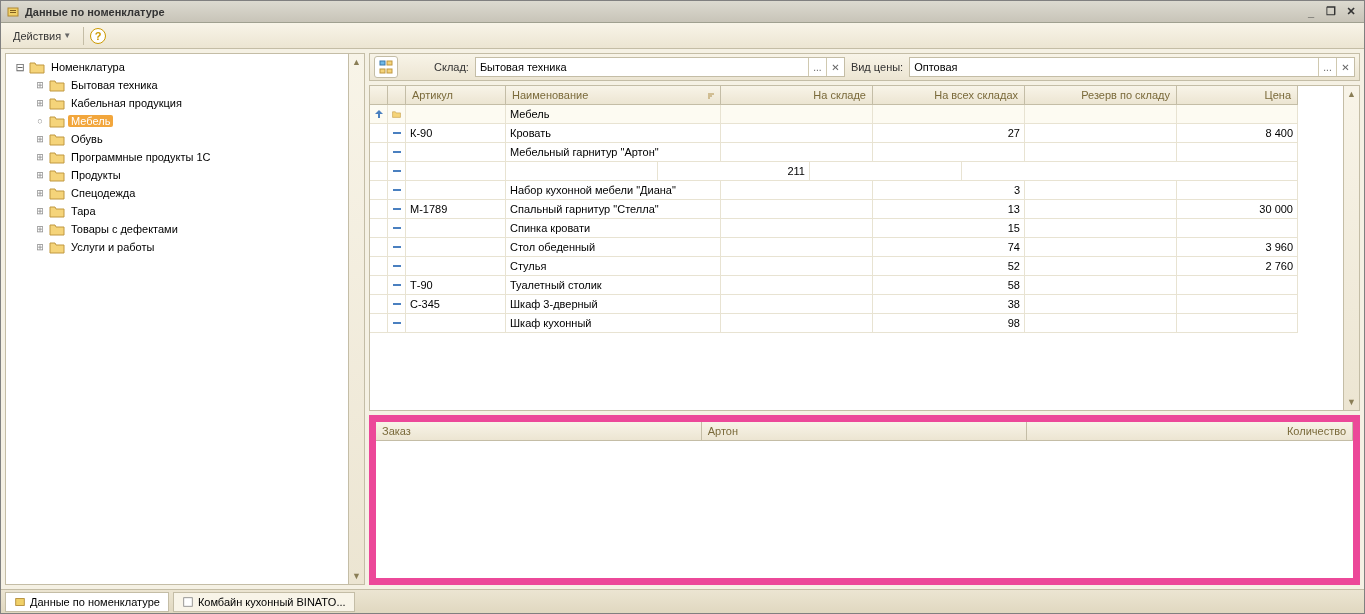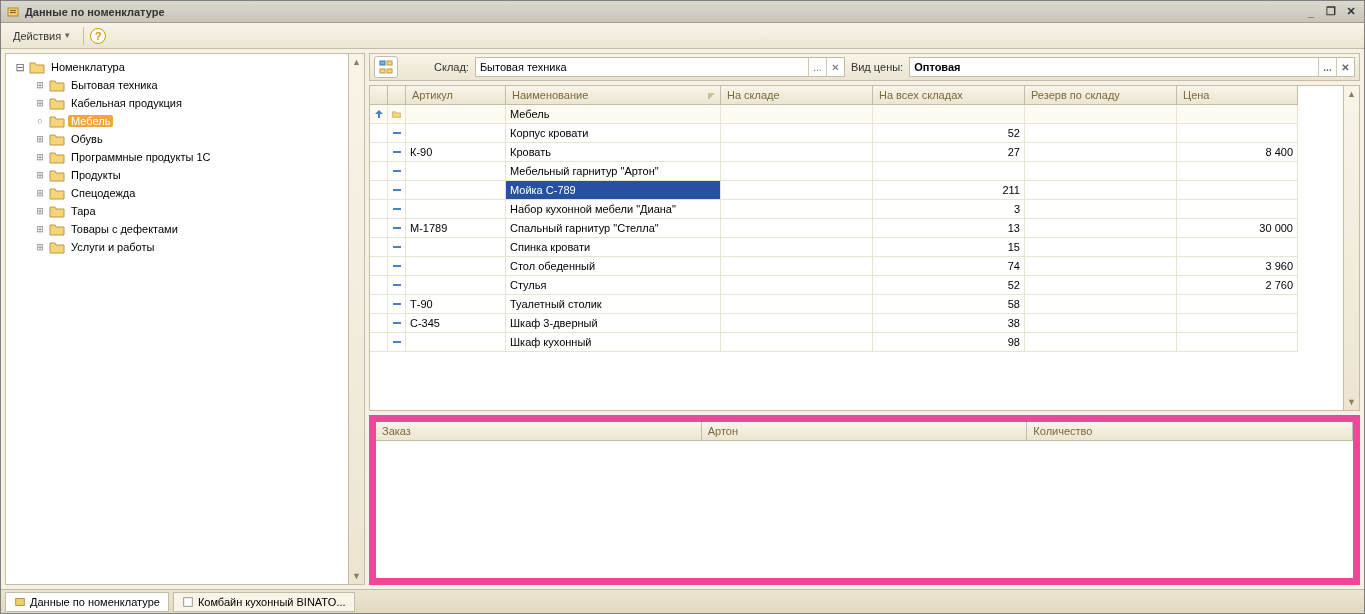--- a/index.html
+++ b/index.html
@@ -24,21 +24,21 @@
 .tree-node.selected .label { background: #f2a63c; color: #fff; border-radius: 2px; }
 .content { flex: 1; display: flex; flex-direction: column; margin: 4px 4px 4px 0; gap: 4px; overflow: hidden; }
 .filterbar { height: 28px; background: linear-gradient(#f8f4e8, #ece5d2); border: 1px solid #c4bda6; display: flex; align-items: center; padding: 12px 4px; gap: 6px; }
 .filterbar .iconbtn { width: 24px; height: 22px; display: flex; align-items: center; justify-content: center; border: 1px solid #c4bda6; border-radius: 3px; background: #fff; cursor: pointer; }
 .filterbar label { color: #333; }
 .filterbar .field { display: flex; align-items: center; border: 1px solid #c4bda6; background: #fff; height: 20px; }
 .filterbar .field .val { flex: 1; padding: 0 4px; }
 .filterbar .field .fb { width: 18px; height: 18px; display: flex; align-items: center; justify-content: center; cursor: pointer; border-left: 1px solid #d0c9b0; color: #666; font-size: 10px; }
 .grid-wrap { flex: 1; border: 1px solid #c4bda6; background: #fff; display: flex; flex-direction: column; overflow: hidden; position: relative; }
 .grid-head { display: flex; background: linear-gradient(#f8f4e8, #ece5d2); border-bottom: 1px solid #c4bda6; }
-.grid-head .gh { border-right: 1px solid #c4bda6; padding: 3px 6px; color: #7a6a3a; text-align: left; position: relative; font-weight: normal; }
+.grid-head .gh { border-right: 1px solid #c4bda6; padding: 3px 6px; color: #7a6a3a; text-align: right; position: relative; font-weight: normal; }
 .grid-body { flex: 1; overflow: auto; }
 .gr { display: flex; border-bottom: 1px solid #e8e3d2; height: 19px; align-items: center; }
 .gr.group { background: #fdfbf2; }
 .gr.selected { }
 .gr .gc { border-right: 1px solid #e8e3d2; padding: 0 4px; height: 100%; display: flex; align-items: center; overflow: hidden; white-space: nowrap; }
 .gr.selected .sel-name { background: #2850a0; color: #fff; }
 .num { justify-content: flex-end; }
 .vscroll { width: 16px; background: linear-gradient(#f8f4e8, #ece5d2); border-left: 1px solid #c4bda6; display: flex; flex-direction: column; }
 .vscroll .arr { height: 16px; display: flex; align-items: center; justify-content: center; cursor: pointer; color: #8a7e56; font-size: 9px; }
 .vscroll .track { flex: 1; }
@@ -183,21 +183,21 @@
               <rect x="9" y="10" width="5" height="4" fill="#f5d47a" stroke="#c09840"></rect>
             </svg>
         </div>
         <label style="margin-left:30px;">Склад:</label>
         <div class="field" style="width:370px;">
           <span class="val">Бытовая техника</span>
           <span class="fb">...</span>
           <span class="fb">✕</span>
         </div>
         <label>Вид цены:</label>
-        <div class="field" style="flex:1;font-weight:bold;">
+        <div class="field" style="flex:1;">
           <span class="val">Оптовая</span>
           <span class="fb">...</span>
           <span class="fb">✕</span>
         </div>
       </div>
 
       <div class="grid-wrap">
         <div style="display:flex;flex:1;overflow:hidden;gap:45px;">
           <div style="flex:1;display:flex;flex-direction:column;overflow:hidden;">
             <div class="grid-head">
@@ -234,32 +234,20 @@
                   <div class="gc num" style="width:152px;"></div>
                   <div class="gc num" style="width:152px;"></div>
                   <div class="gc num" style="width:152px;"></div>
                   <div class="gc num" style="flex:1;"></div>
                 </div>
                 <div class="gr">
                   <div class="gc" style="width:18px;"></div>
                   <div class="gc" style="width:18px;justify-content:center;">
                     <span class="minus-icon"></span>
                   </div>
-                  <div class="gc" style="width:100px;"></div>
-                  <div class="gc " style="width:215px;">Корпус кровати</div>
-                  <div class="gc num" style="width:152px;"></div>
-                  <div class="gc num" style="width:152px;">52</div>
-                  <div class="gc num" style="width:152px;"></div>
-                  <div class="gc num" style="flex:1;"></div>
-                </div>
-                <div class="gr">
-                  <div class="gc" style="width:18px;"></div>
-                  <div class="gc" style="width:18px;justify-content:center;">
-                    <span class="minus-icon"></span>
-                  </div>
                   <div class="gc" style="width:100px;">К-90</div>
                   <div class="gc " style="width:215px;">Кровать</div>
                   <div class="gc num" style="width:152px;"></div>
                   <div class="gc num" style="width:152px;">27</div>
                   <div class="gc num" style="width:152px;"></div>
                   <div class="gc num" style="flex:1;">8 400</div>
                 </div>
                 <div class="gr">
                   <div class="gc" style="width:18px;"></div>
                   <div class="gc" style="width:18px;justify-content:center;">
@@ -271,21 +259,20 @@
                   <div class="gc num" style="width:152px;"></div>
                   <div class="gc num" style="width:152px;"></div>
                   <div class="gc num" style="flex:1;"></div>
                 </div>
                 <div class="gr selected">
                   <div class="gc" style="width:18px;"></div>
                   <div class="gc" style="width:18px;justify-content:center;">
                     <span class="minus-icon"></span>
                   </div>
                   <div class="gc" style="width:100px;"></div>
-                  <div class="gc sel-name" style="width:215px;">Мойка С-789</div>
                   <div class="gc num" style="width:152px;"></div>
                   <div class="gc num" style="width:152px;">211</div>
                   <div class="gc num" style="width:152px;"></div>
                   <div class="gc num" style="flex:1;"></div>
                 </div>
                 <div class="gr">
                   <div class="gc" style="width:18px;"></div>
                   <div class="gc" style="width:18px;justify-content:center;">
                     <span class="minus-icon"></span>
                   </div>

